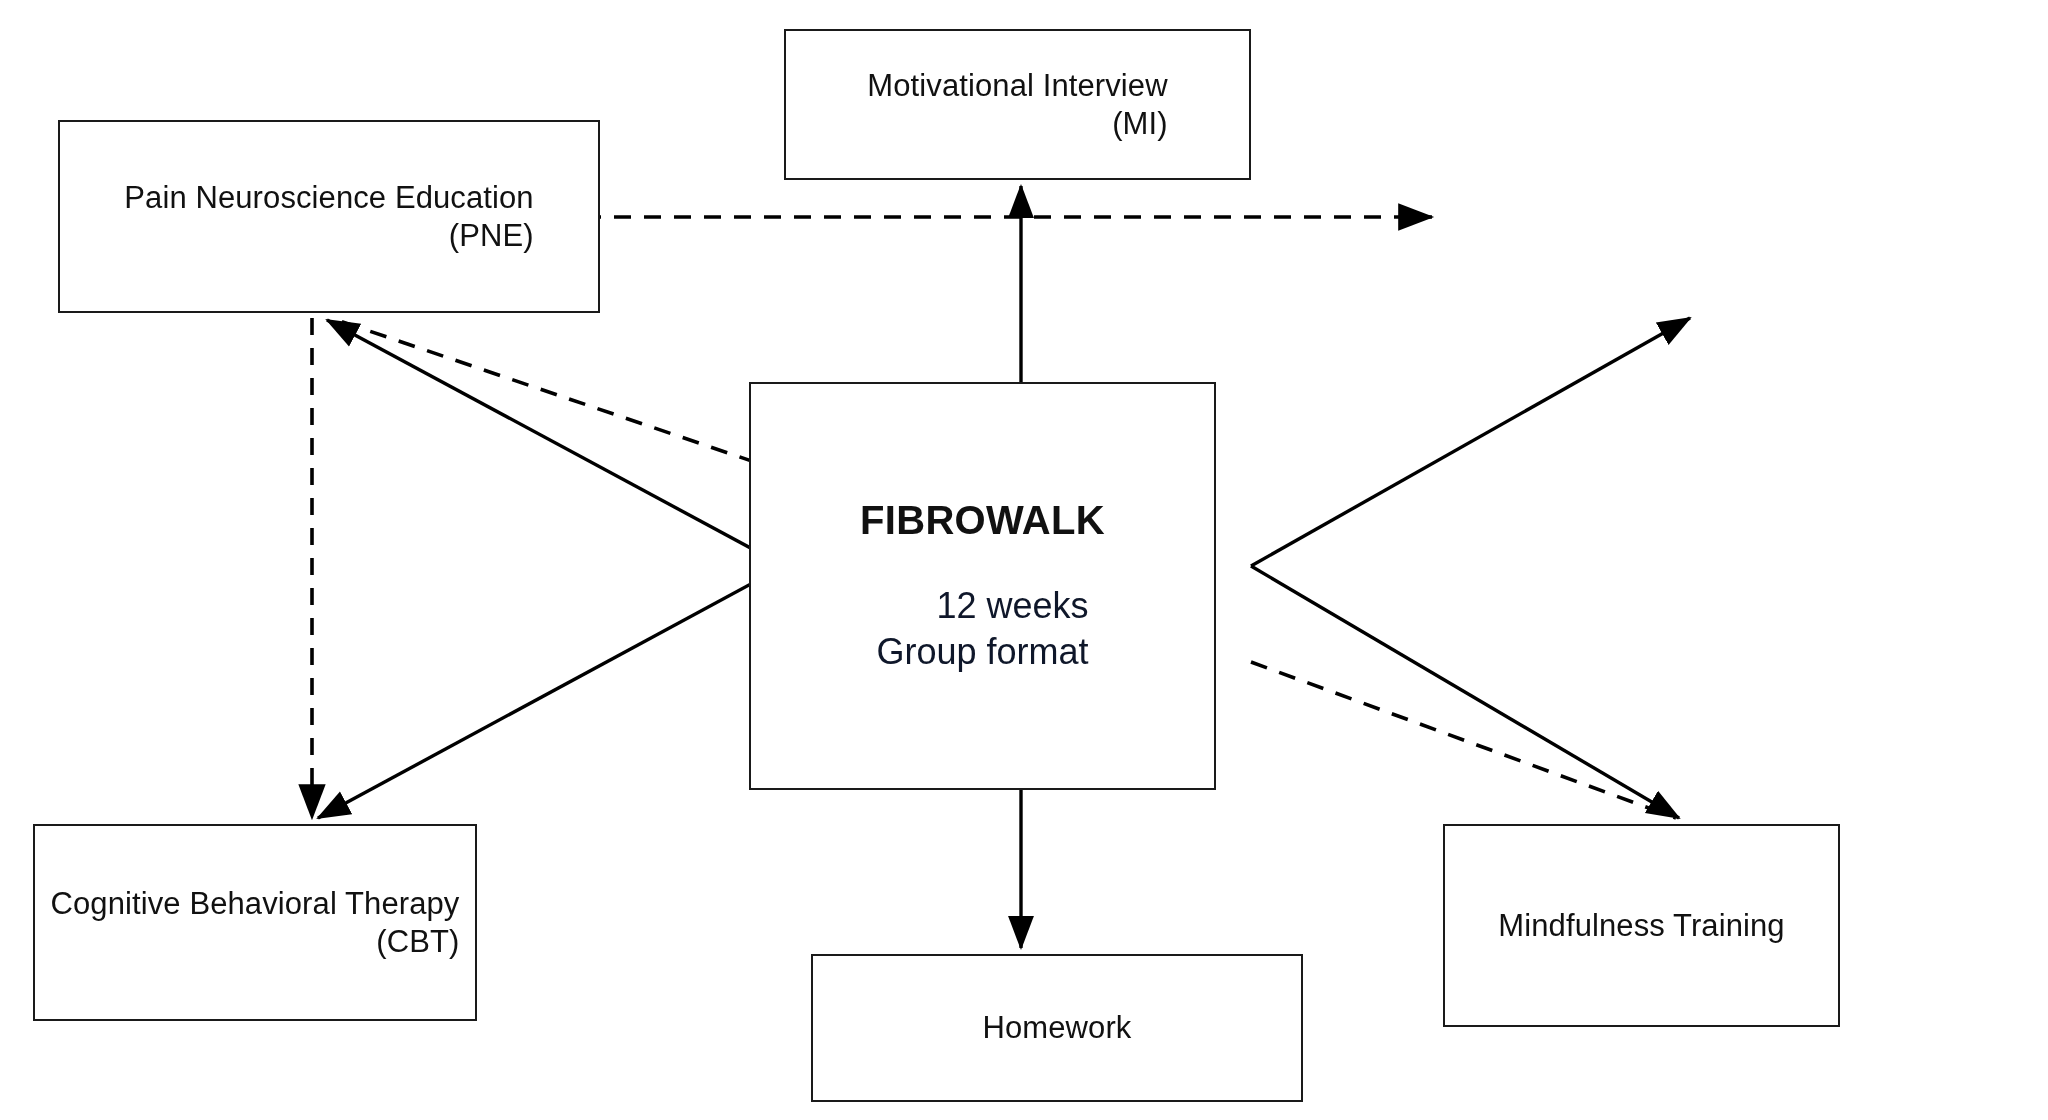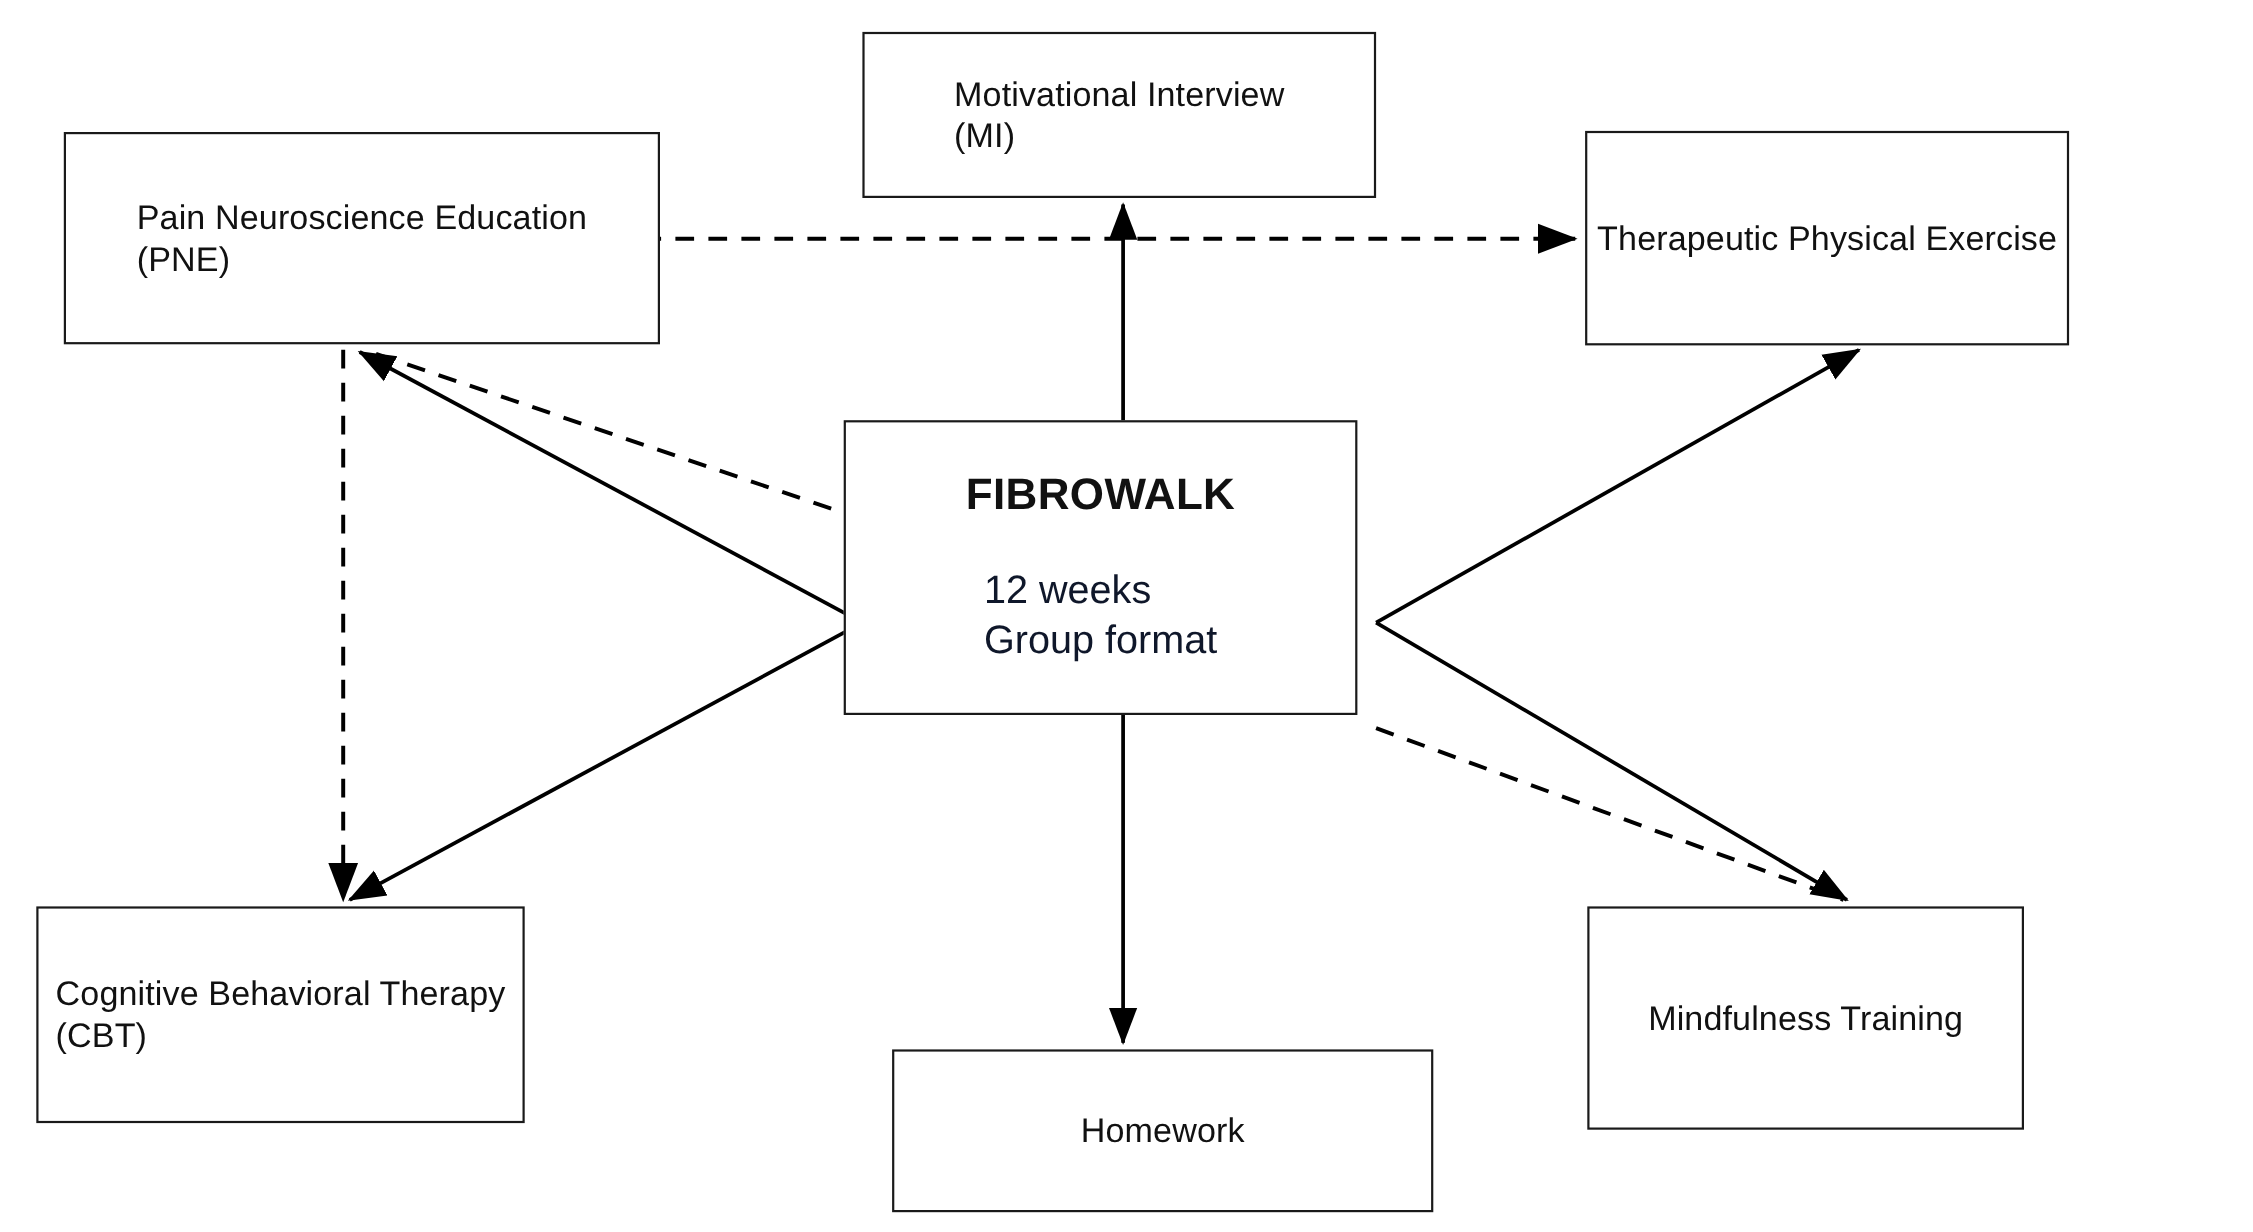--- a/index.html
+++ b/index.html
@@ -27,21 +27,21 @@
   }
   .node {
     position: absolute;
     box-sizing: border-box;
     border: 2px solid #1a1a1a;
     background: #ffffff;
     display: flex;
     flex-direction: column;
     align-items: center;
     justify-content: center;
-    text-align: left;
+    text-align: right;
     line-height: 1.22;
     z-index: 2;
   }
   .node .label {
     font-size: 31px;
     font-weight: normal;
     letter-spacing: 0.1px;
     white-space: pre-line;
     color: #111111;
   }
@@ -97,25 +97,22 @@
   <div class="node" style="left:42px; top:120px; width:542px; height:193px;margin-left:16px;">
     <div class="label">Pain Neuroscience Education
 (PNE)</div>
   </div>
 
   <div class="node" style="left:784px; top:29px; width:467px; height:151px;">
     <div class="label">Motivational Interview
 (MI)</div>
   </div>
 
-  <div class="node" style="left:1441px; top:119px; width:440px; height:195px;">
-    <div class="label">Therapeutic Physical Exercise</div>
-  </div>
 
-  <div class="node center" style="left:767px; top:382px; width:467px; height:268px;">
+  <div class="node center" style="left:749px; top:382px; width:467px; height:408px;">
     <div class="label">FIBROWALK</div>
     <div class="sub">12 weeks
 Group format</div>
   </div>
 
   <div class="node" style="left:33px; top:824px; width:444px; height:197px;">
     <div class="label">Cognitive Behavioral Therapy
 (CBT)</div>
   </div>
 

